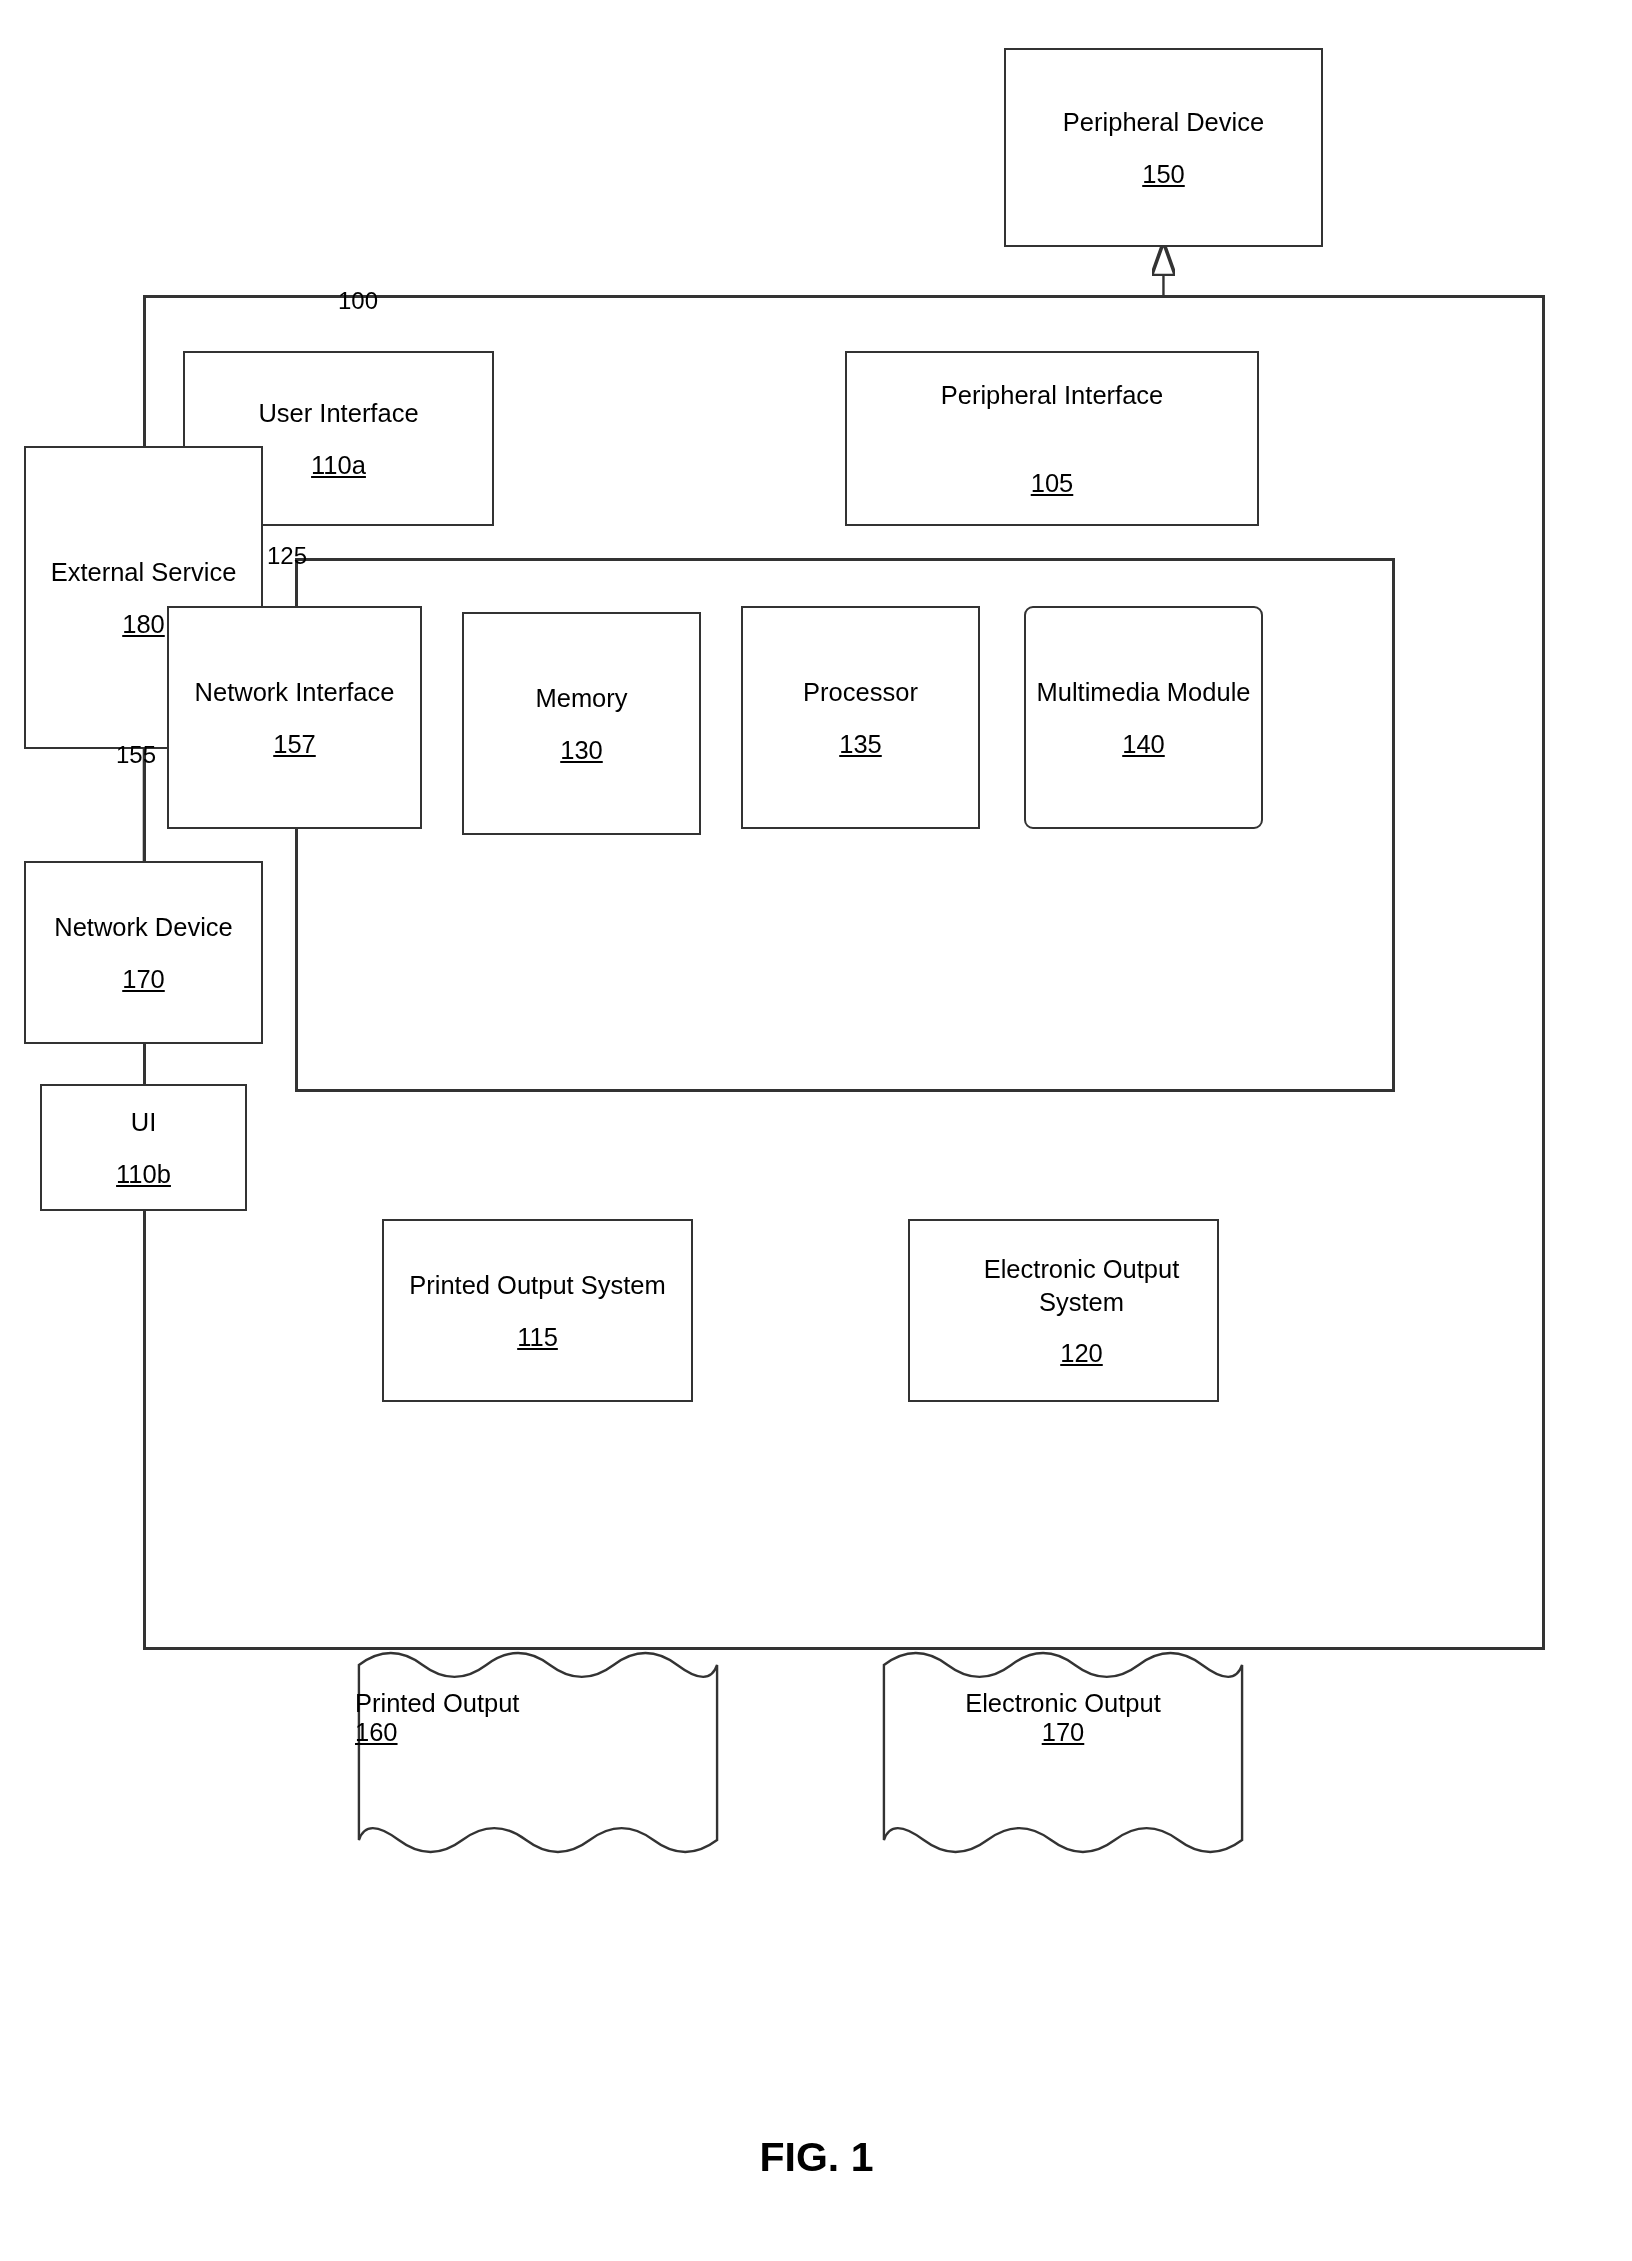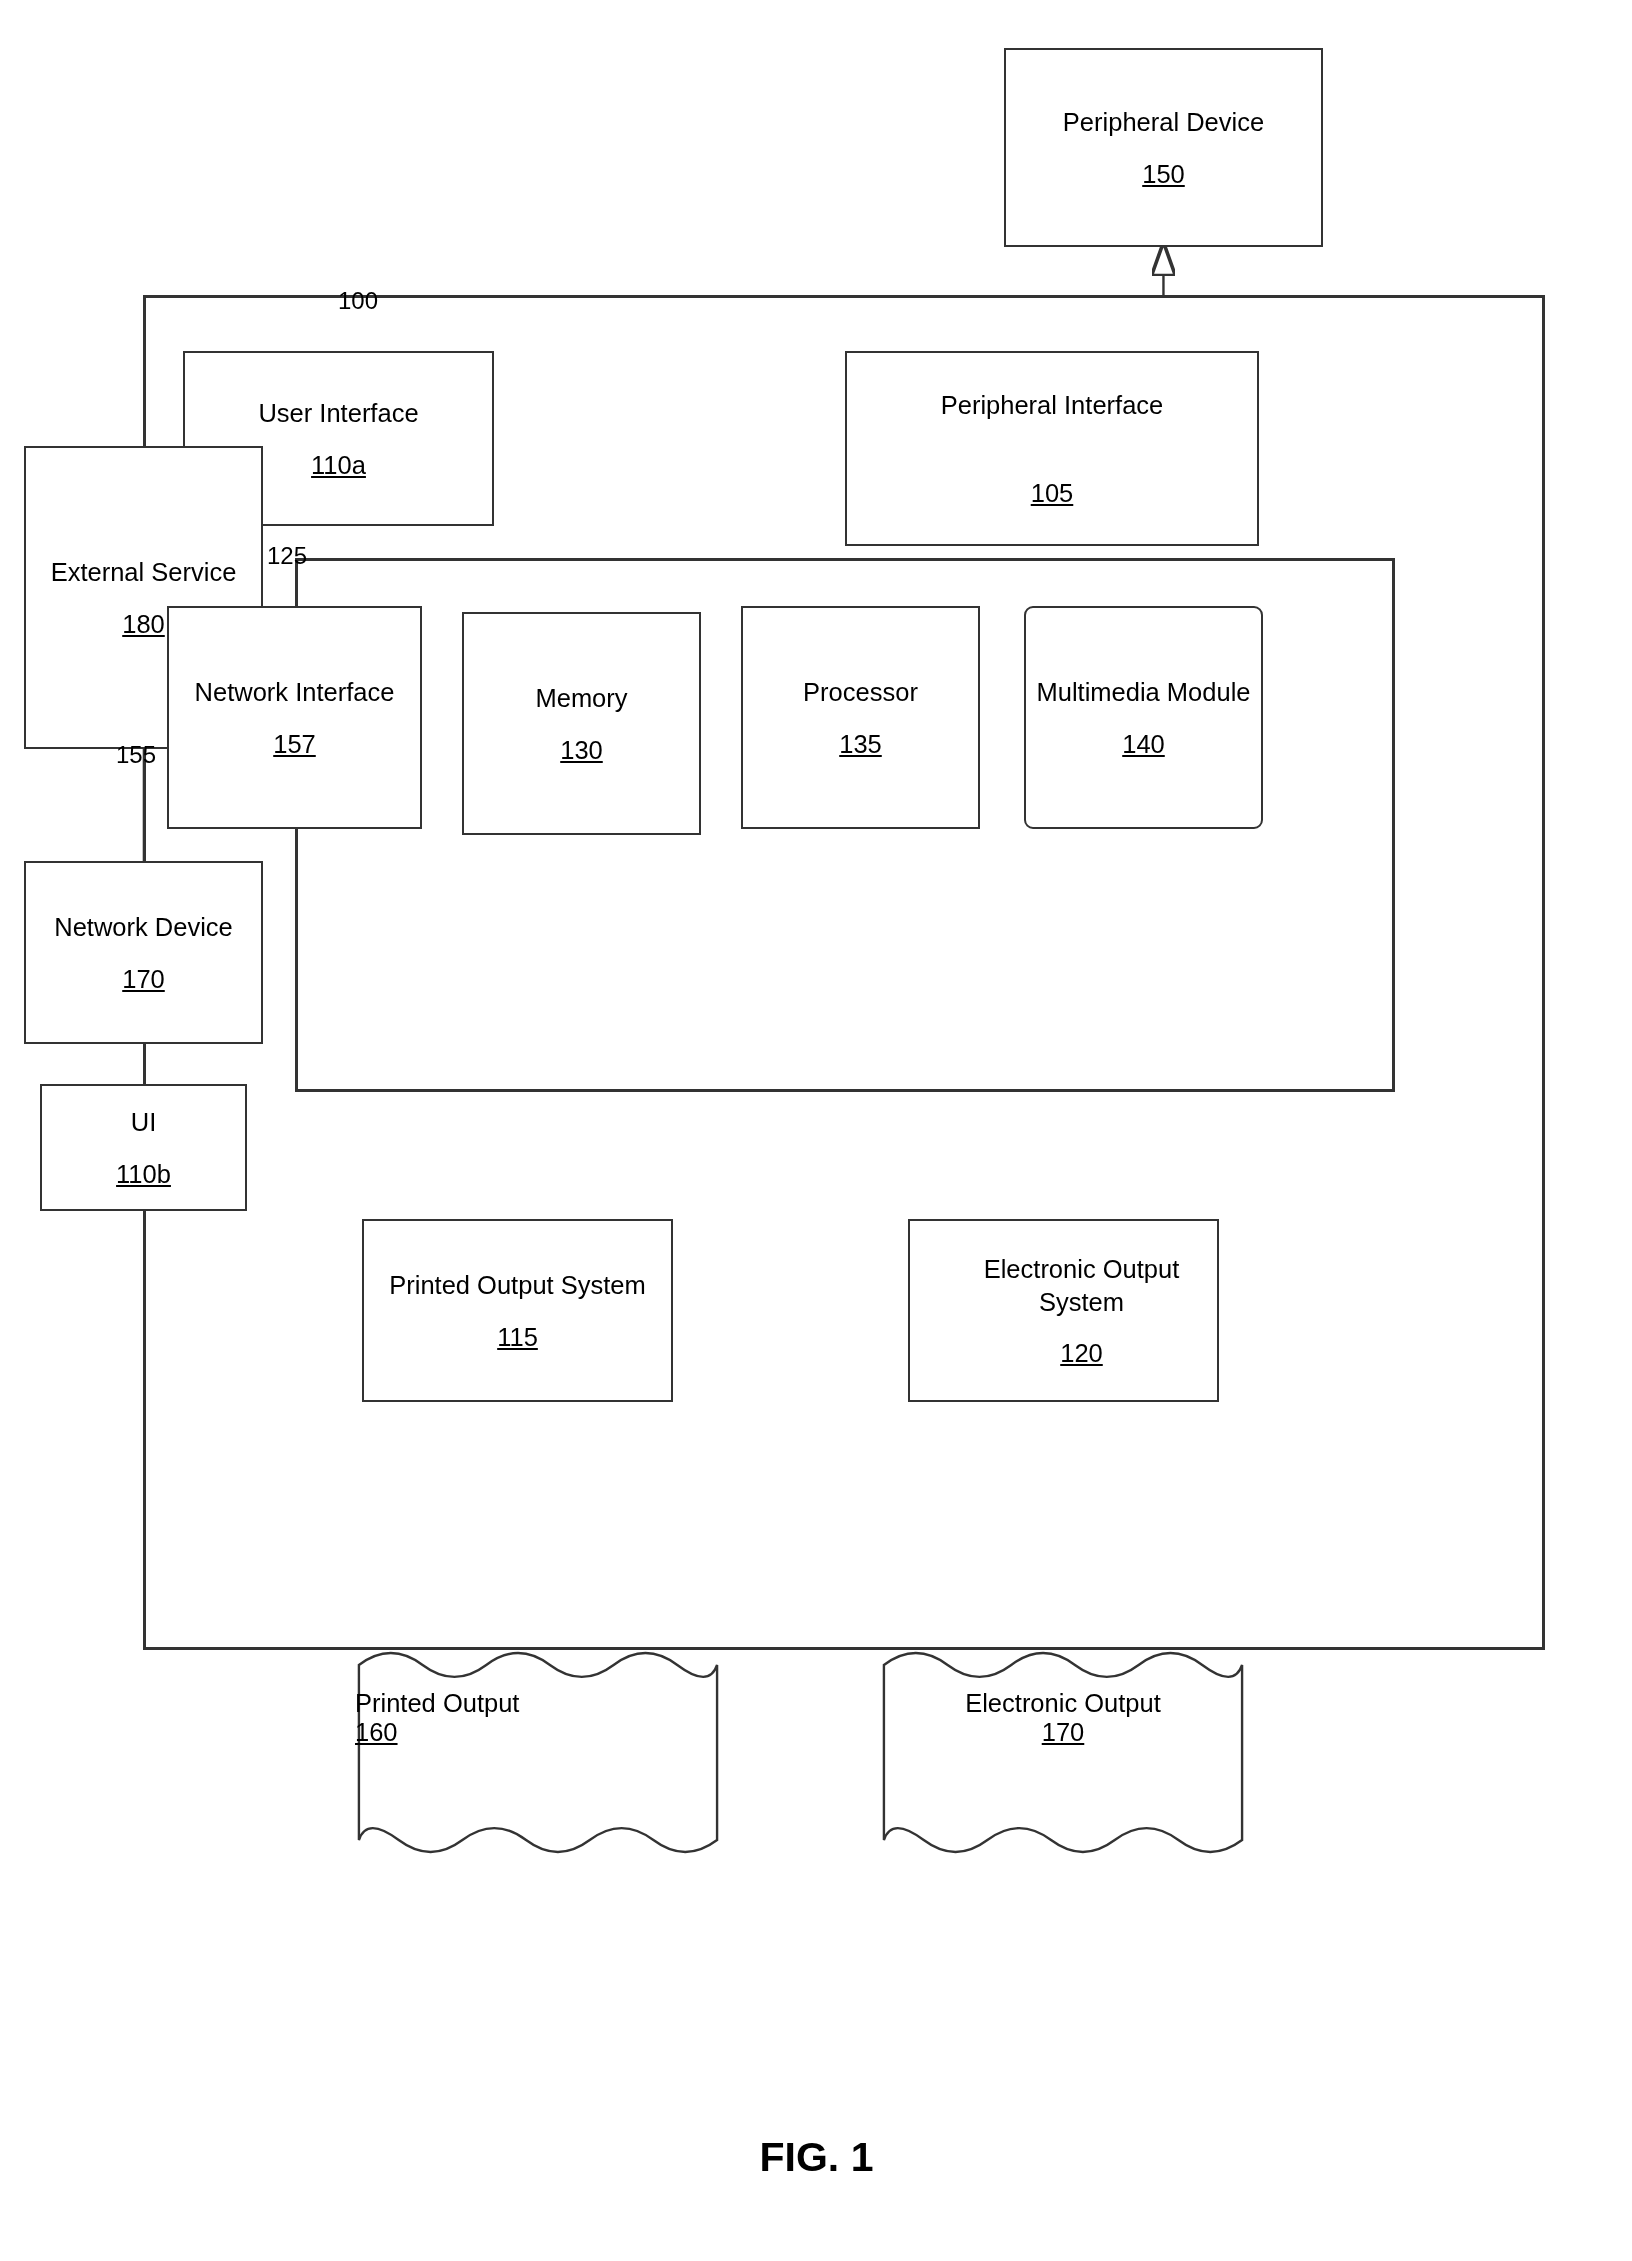--- a/index.html
+++ b/index.html
@@ -74,21 +74,21 @@
       top: 351px;
       width: 311px;
       height: 175px;
     }
 
     
     .peripheral-interface {
       left: 845px;
       top: 351px;
       width: 414px;
-      height: 195px;
+      height: 175px;
       gap: 37px;
     }
 
     
     .external-service {
       left: 24px;
       top: 446px;
       width: 239px;
       height: 303px;
     }
@@ -121,21 +121,21 @@
     .multimedia {
       left: 1024px;
       top: 606px;
       width: 239px;
       height: 223px;
       border-radius: 9px;
     }
 
     
     .printed-output-system {
-      left: 362px;
+      left: 382px;
       top: 1219px;
       width: 311px;
       height: 183px;
     }
 
     
     .electronic-output-system {
       left: 908px;
       top: 1219px;
       width: 311px;

